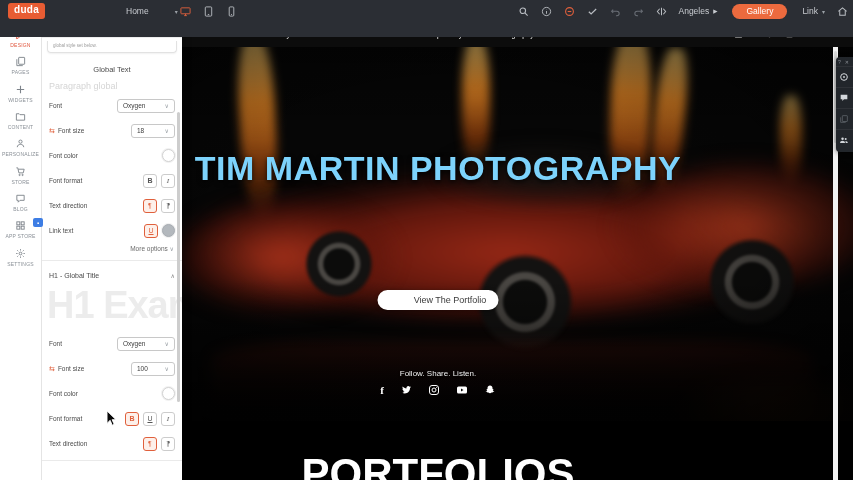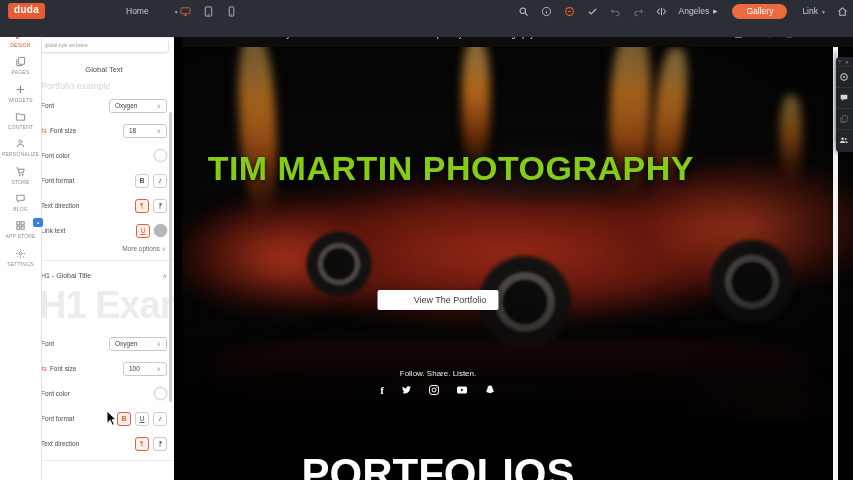--- a/index.html
+++ b/index.html
@@ -29,21 +29,21 @@
     border-right:1px solid #e4e4e4; z-index:30; display:flex; flex-direction:column; padding-top:3px; }
   .sb-item { height:27.3px; display:flex; flex-direction:column; align-items:center; justify-content:center;
     color:#7d838a; position:relative; }
   .sb-item svg { width:11px; height:11px; }
   .sb-item .sb-label { font-size:5px; letter-spacing:.2px; margin-top:2px; color:#8a9097; }
   .sb-item.active, .sb-item.active .sb-label { color:#e0553c; }
   .sb-badge { position:absolute; right:-2px; top:2px; width:10px; height:9px; background:#3d7de4;
     border-radius:2px; color:#fff; font-size:6px; display:flex; align-items:center; justify-content:center; z-index:5;}
 
   
-  #panel { position:absolute; left:34px; top:22px; bottom:0; width:140px; background:#fff; z-index:25;
+  #panel { position:absolute; left:42px; top:22px; bottom:0; width:140px; background:#fff; z-index:25;
     box-shadow:2px 0 7px rgba(0,0,0,.28); overflow:hidden; }
   .p-head { height:16px; border-bottom:1px solid #ececec; display:flex; align-items:center; position:relative; }
   .p-title { flex:1; text-align:center; font-size:6.5px; letter-spacing:.8px; color:#5a5a5a; }
   .p-head-btn { position:absolute; top:3px; font-size:7px; color:#9a9a9a; }
   .p-help { right:16px; } .p-close { right:5px; }
   .p-card { margin:3px 5px 0; border:1px solid #e2e2e2; border-bottom-left-radius:4px; border-bottom-right-radius:4px;
     border-top:none; height:12px; font-size:4.5px; color:#9a9a9a; padding:2px 5px; box-shadow:0 1px 2px rgba(0,0,0,.06); }
   .sec-head { text-align:center; font-size:7.5px; color:#4a4a4a; margin-top:12px; }
   .para-prev { font-size:9px; color:#d5d5d5; margin:7px 0 0 7px; height:12px; }
   .prow { display:flex; align-items:center; justify-content:space-between; padding:0 7px; height:25px; }
@@ -83,28 +83,28 @@
   #hero { position:absolute; top:25px; left:0; right:0; height:374px; background:#060606; overflow:hidden; }
   .flame { position:absolute; border-radius:45% 45% 60% 60%; filter:blur(5px);
     background:linear-gradient(to bottom, rgba(255,215,120,.95) 0%, rgba(255,150,40,.85) 35%, rgba(205,85,12,.5) 70%, rgba(80,20,0,0) 100%); }
   .blob { position:absolute; border-radius:50%; filter:blur(9px); }
   .wheel { position:absolute; border-radius:50%; filter:blur(1px);
     background:radial-gradient(circle, #0c0c0b 0 27%, #4a4743 30% 37%, #131211 40% 55%, rgba(0,0,0,0) 63%); }
   .vignette { position:absolute; inset:0;
     background:radial-gradient(ellipse at 42% 45%, rgba(0,0,0,0) 40%, rgba(0,0,0,.55) 88%),
                linear-gradient(to bottom, rgba(0,0,0,.3) 0%, rgba(0,0,0,0) 25%, rgba(0,0,0,0) 62%, rgba(0,0,0,.72) 96%); }
   .hero-inner { position:absolute; left:0; top:0; width:512px; height:100%; z-index:5; }
-  .hero-title { position:absolute; top:102px; width:100%; text-align:right; color:#84cc16; font-weight:bold;
+  .hero-title { position:absolute; top:102px; width:100%; text-align:center; color:#7dd3fc; font-weight:bold;
     font-size:34px; letter-spacing:.5px; text-shadow:0 2px 5px rgba(0,0,0,.75); white-space:nowrap; }
   .hero-sub { position:absolute; top:163px; width:100%; text-align:center; color:#fff; font-weight:bold;
     font-size:14px; text-shadow:0 1px 3px rgba(0,0,0,.8); white-space:nowrap; }
   .hero-body { position:absolute; top:189px; left:50%; transform:translateX(-50%); width:266px;
     color:#fff; font-weight:bold; font-size:9.5px; line-height:1.45; text-shadow:0 1px 2px rgba(0,0,0,.8); }
   .hero-cta { position:absolute; top:243px; left:50%; transform:translateX(-50%); width:121px; height:20px;
-    background:#fff; border-radius:2px; display:flex; align-items:center; justify-content:center;
+    background:#fff; border-radius:10px; display:flex; align-items:center; justify-content:center;
     font-size:9px; color:#3a3a3a; box-shadow:0 1px 4px rgba(0,0,0,.4);padding-left:24px; }
   .hero-follow { position:absolute; top:322px; width:100%; text-align:center; color:#efefef; font-size:8px;
     text-shadow:0 1px 2px rgba(0,0,0,.8); }
   .hero-socials { position:absolute; top:337px; width:100%; display:flex; justify-content:center; gap:16px; }
   .hero-socials svg { width:12px; height:12px; }
   .hsoc-txt { color:#fff; font-size:11px; font-weight:bold; line-height:12px; }
 
   #portfolios { position:absolute; top:399px; left:0; right:0; bottom:0; background:#000; overflow:hidden; }
   .pf-title { position:absolute; top:29px; left:0; width:512px; text-align:center; color:#fff; font-weight:bold;
     font-size:42px; white-space:nowrap; }
@@ -280,21 +280,21 @@
 <div id="panel">
   <div class="p-head">
     <span class="p-title">GLOBAL DESIGN</span>
     <span class="p-head-btn p-help">?</span>
     <span class="p-head-btn p-close">✕</span>
   </div>
 
   <div class="p-card">global style set below.</div>
 
   <div class="sec-head">Global Text</div>
-  <div class="para-prev">Portfolio example</div>
+  <div class="para-prev">Paragraph global</div>
 
   <div class="prow">
     <span class="lab">Font</span>
     <span class="sel sel-w">
       <span>Oxygen</span>
       <span class="chev">∨</span>
     </span>
   </div>
 
   <div class="prow">

